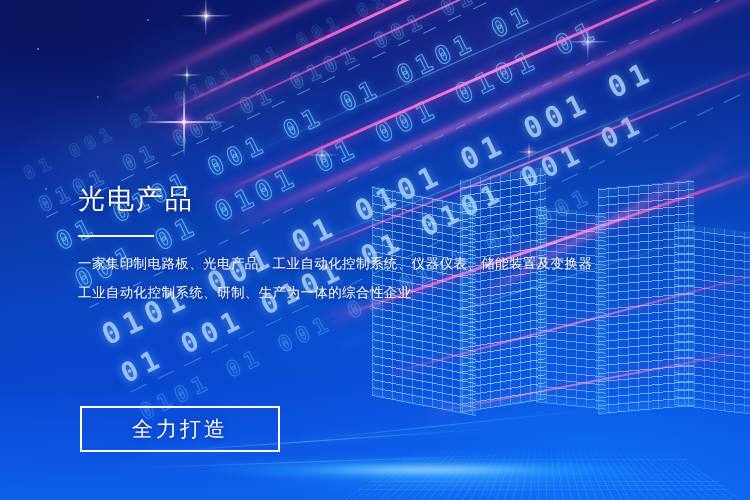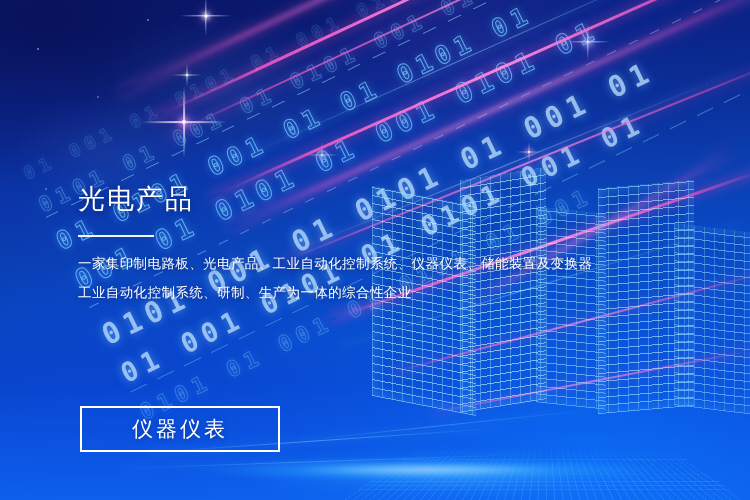--- a/index.html
+++ b/index.html
@@ -264,15 +264,15 @@
 
   <div class="content">
     <div class="eyebrow">光电产品</div>
     <div class="rule"></div>
     <div class="desc">
       <p class="fade">一家集印制电路板、光电产品、工业自动化控制系统、仪器仪表、储能装置及变换器</p>
       <p>工业自动化控制系统、研制、生产为一体的综合性企业</p>
     </div>
   </div>
 
-  <div class="cta">仪器仪表</div>
+  <div class="cta">全力打造</div>
 
 </div>
 
 </body></html>

